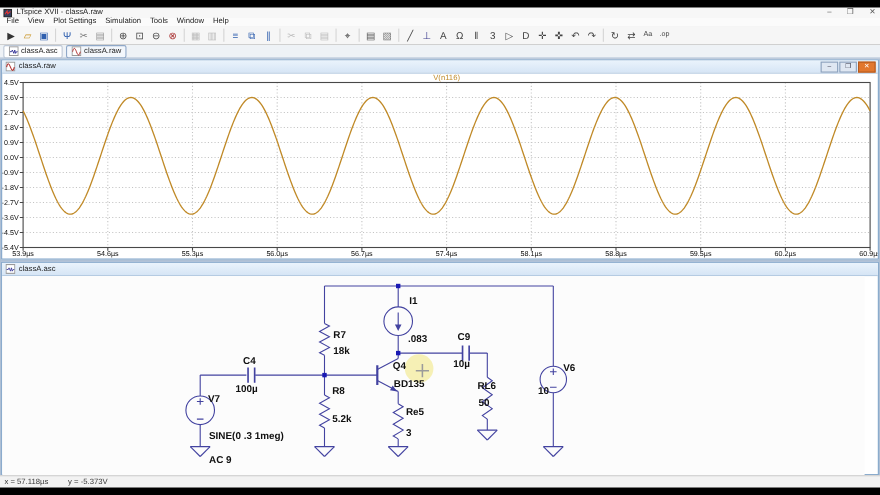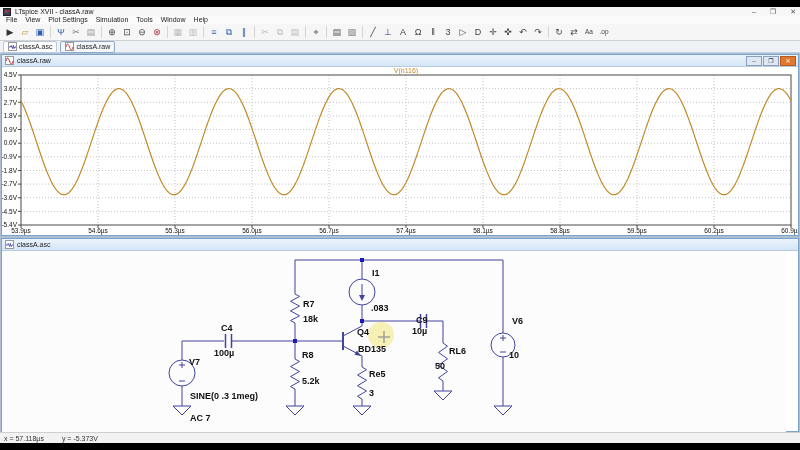--- a/index.html
+++ b/index.html
@@ -309,33 +309,33 @@
           <line x1="382" y1="80" x2="382" y2="92" stroke="#9b9b9b" stroke-width="1.4"></line>
         </svg>
       <span class="slabel" style="left:370px;top:17px">I1</span>
       <span class="slabel" style="left:369px;top:52px">.083</span>
       <span class="slabel" style="left:301px;top:48px">R7</span>
       <span class="slabel" style="left:301px;top:63px">18k</span>
       <span class="slabel" style="left:219px;top:72px">C4</span>
       <span class="slabel" style="left:212px;top:97px">100µ</span>
       <span class="slabel" style="left:187px;top:106px">V7</span>
       <span class="slabel" style="left:188px;top:140px">SINE(0 .3 1meg)</span>
-      <span class="slabel" style="left:188px;top:162px">AC 7</span>
+      <span class="slabel" style="left:188px;top:162px">AC 9</span>
       <span class="slabel" style="left:300px;top:99px">R8</span>
       <span class="slabel" style="left:300px;top:125px">5.2k</span>
       <span class="slabel" style="left:355px;top:76px">Q4</span>
       <span class="slabel" style="left:356px;top:93px">BD135</span>
       <span class="slabel" style="left:367px;top:118px">Re5</span>
       <span class="slabel" style="left:367px;top:137px">3</span>
-      <span class="slabel" style="left:414px;top:64px">C9</span>
+      <span class="slabel" style="left:414px;top:50px">C9</span>
       <span class="slabel" style="left:410px;top:75px">10µ</span>
-      <span class="slabel" style="left:447px;top:95px">RL6</span>
+      <span class="slabel" style="left:432px;top:95px">RL6</span>
       <span class="slabel" style="left:433px;top:110px">50</span>
-      <span class="slabel" style="left:510px;top:65px">V6</span>
-      <span class="slabel" style="left:507px;top:99px">10</span>
+      <span class="slabel" style="left:510px;top:78px">V6</span>
+      <span class="slabel" style="left:487px;top:99px">10</span>
     </div>
   </div>
 
   <div class="statusbar">
     <span>x = 57.118µs</span>
     <span>y = -5.373V</span>
   </div>
 </div>
 
 </body></html>

